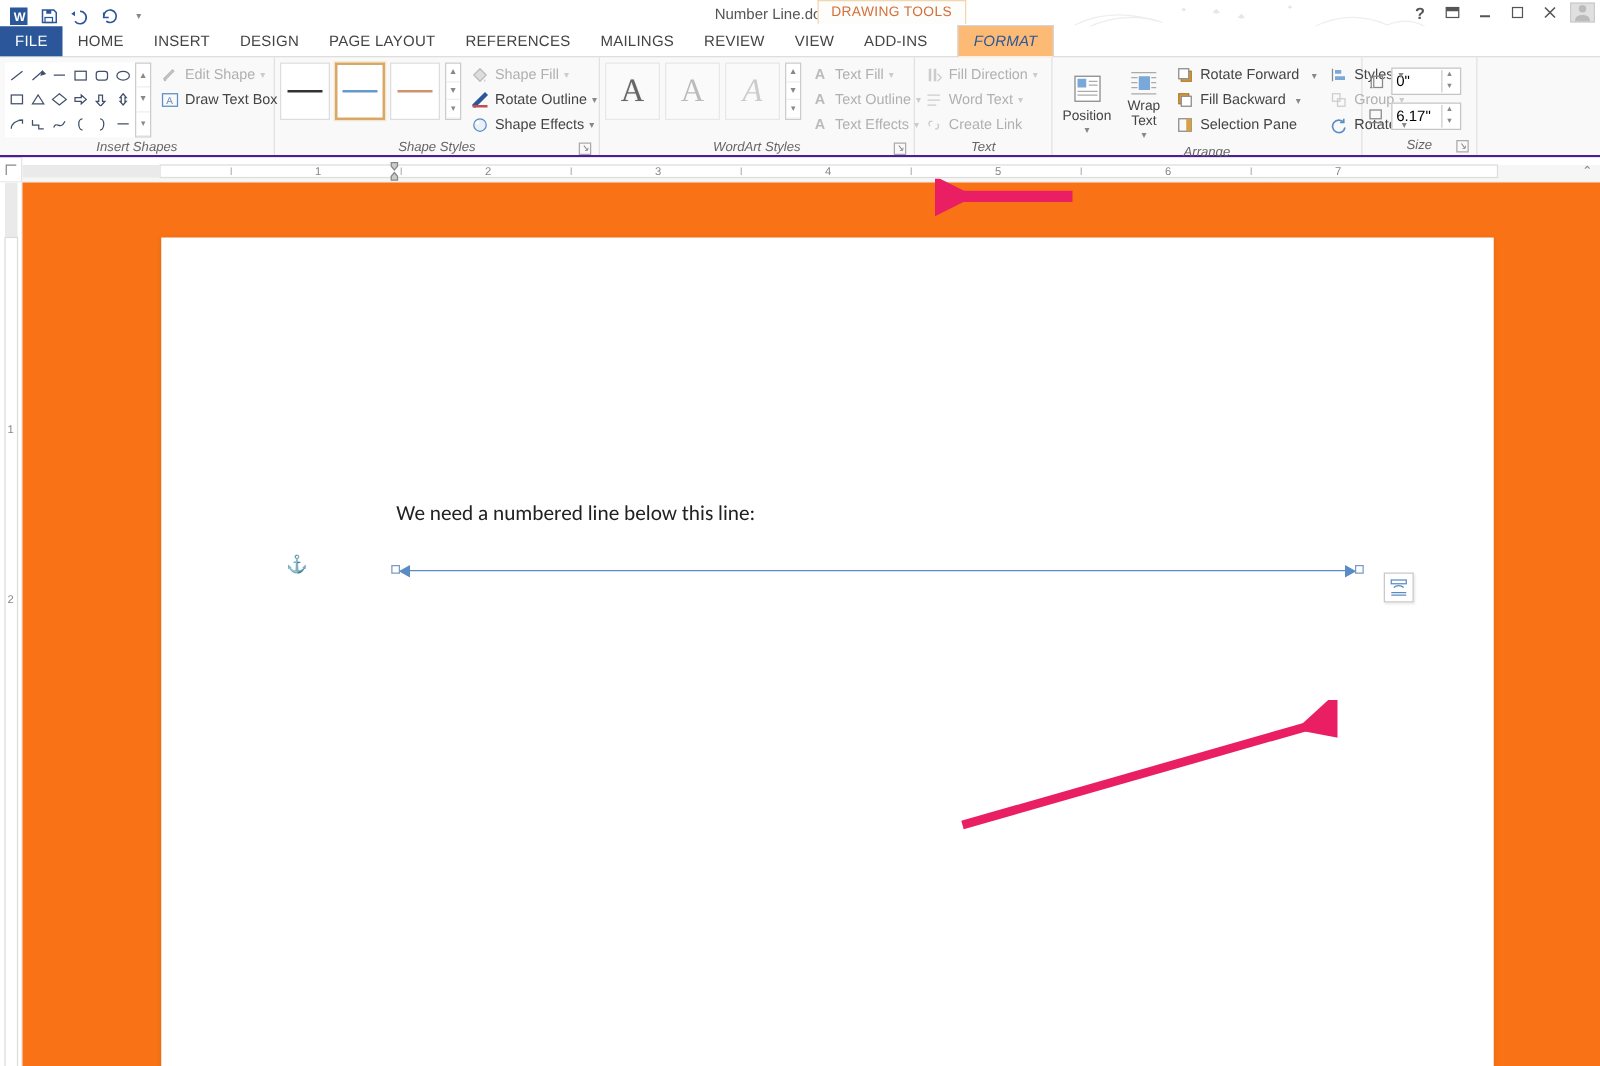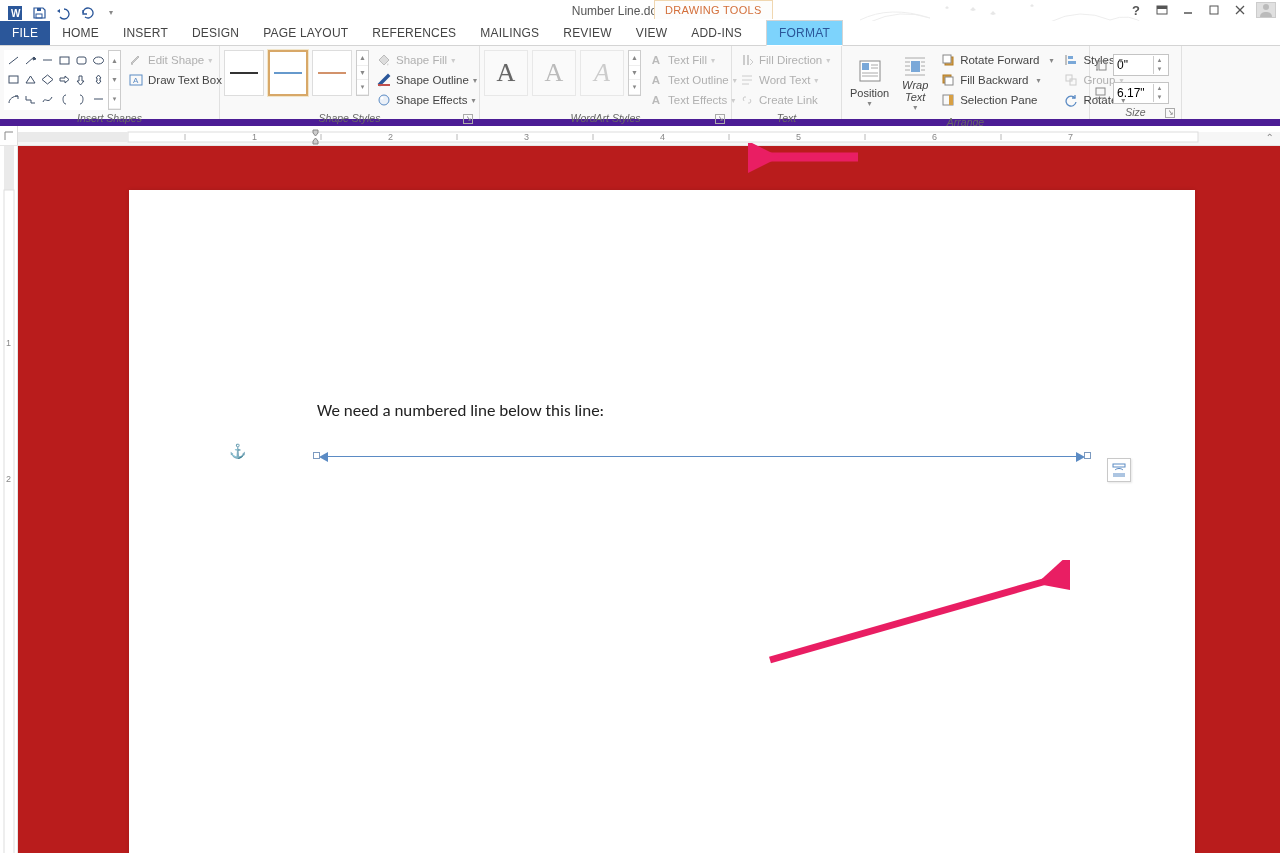--- a/index.html
+++ b/index.html
@@ -15,24 +15,24 @@
 .win-controls { position: absolute; right: 4px; top: 2px; display: flex; gap: 6px; align-items: center; }
 .win-controls > div { width: 20px; height: 16px; display: flex; align-items: center; justify-content: center; font-size: 11px; color: #555; cursor: pointer;}
 .win-controls .help { font-weight: bold; font-size: 13px;}
 .win-account { width: 22px; height: 22px; background: #e0e0e0; border: 1px solid #ccc; display:flex; align-items:center; justify-content:center;}
 .win-account svg { width:16px; height:16px; }
 
 
 .tabs { height: 25px; display: flex; align-items: flex-end; border-bottom: 1px solid #d4d4d4; background: #fff; position: relative;}
 .tab { padding: 5px 12px 5px; font-size: 12px; color: #444; text-transform: uppercase; letter-spacing: 0.2px; cursor: pointer; }
 .tab.file { background: #2b579a; color: #fff; }
-.tab.format { color: #2b579a; border-top: 1px solid #d4d4d4; border-left: 1px solid #d4d4d4; border-right: 1px solid #d4d4d4; border-bottom: 1px solid #fff; margin-bottom: -1px; background:#7dd3fc; position: relative; }
-
-
-.ribbon { height: 80px; background: #f9f9f9; border-bottom: 7px solid #4c1d95; display: flex; position: relative; }
+.tab.format { color: #2b579a; border-top: 1px solid #d4d4d4; border-left: 1px solid #d4d4d4; border-right: 1px solid #d4d4d4; border-bottom: 1px solid #fff; margin-bottom: -1px; background:#fdba74; position: relative; font-style: italic; }
+
+
+.ribbon { height: 80px; background: #f9f9f9; border-bottom: 2px solid #4c1d95; display: flex; position: relative; }
 .group { border-right: 1px solid #e1e1e1; display: flex; flex-direction: column; justify-content: space-between; padding: 2px 4px 0; }
 .group-body { flex: 1; display: flex; align-items: flex-start; gap: 4px; padding-top: 2px;}
 .group-label { font-size: 10.5px; color: #666; text-align: center; padding: 2px 0; position: relative; font-style: italic;}
 .group-label .launcher { position: absolute; right: 2px; bottom: 2px; width: 10px; height: 10px; border: 1px solid #aaa; font-size: 8px; line-height: 7px; text-align:center; color:#888; cursor:pointer; }
 .cmd-small { font-size: 11.5px; color: #444; display: flex; align-items: center; gap: 4px; height: 20px; padding: 0 3px; cursor: pointer; white-space: nowrap;}
 .cmd-small.disabled { color: #b0b0b0; }
 .cmd-small .caret::after { content: " ▾"; font-size: 8px; color: #888; position: relative; top:-1px;}
 .cmd-small.disabled .caret::after { color: #ccc;}
 .cmd-big { display:flex; flex-direction:column; align-items:center; justify-content:center; font-size:11px; color:#444; padding: 2px 4px; cursor:pointer; height:64px; gap:2px; text-align:center;}
 .cmd-big .caret::after { content:"▾"; font-size:8px; color:#888; display:block; margin-top:-2px;}
@@ -67,21 +67,21 @@
 
 
 .ruler-area { height: 20px; background: #fff; display:flex; position: relative; border-bottom:1px solid #e6e6e6;}
 .ruler-corner { width:18px; height:100%; border-right:1px solid #ddd; display:flex; align-items:center; justify-content:center;}
 .hruler { flex:1; position:relative; background: linear-gradient(to bottom, #fff 0%, #fff 30%, #f6f6f6 30%, #f6f6f6 100%); }
 .collapse-ribbon { position:absolute; right:6px; bottom:2px; font-size:10px; color:#888; cursor:pointer;}
 
 
 .doc-area { display:flex; height: calc(100% - 146px); background:#f2f2f2; }
 .vruler { width:18px; background:#fff; border-right:1px solid #e6e6e6; position:relative;}
-.canvas-scroll { flex:1; background:#b91c1c; overflow:hidden; position:relative;}
+.canvas-scroll { flex:1; background:#f97316; overflow:hidden; position:relative;}
 .page { position:absolute; left:111px; top:44px; width:1066px; height:1200px; background:#fff; box-shadow: 0 0 4px rgba(0,0,0,0.12); }
 .page-content { padding: 210px 188px 0; font-size:18px; color:#222; position:relative;}
 .body-text { font-family: "Segoe UI", Calibri, sans-serif; font-size:17px;}
 
 
 .arrow-shape-wrap { position:absolute; left:188px; top:262px; width:770px; height:10px; }
 .sel-handle { position:absolute; width:7px; height:7px; background:#fff; border:1px solid #7c9ac0; }
 .arrow-line { position:absolute; top:4px; left:5px; right:5px; height:0; border-top:1.5px solid #5b8bc4; }
 .arrow-head { position:absolute; width:0; height:0; top:0;}
 .arrow-head.left { left:2px; border-top:5px solid transparent; border-bottom:5px solid transparent; border-right:9px solid #5b8bc4; }
@@ -348,21 +348,21 @@
           <span>Shape Fill</span>
             <span class="caret"></span>
         </div>
         <div class="cmd-small">
           <span class="icon-box">
               <svg width="14" height="14">
                 <path d="M2 11L11 2l1 1-9 9z" fill="none" stroke="#2b579a" stroke-width="2"></path>
                 <rect x="1" y="11" width="12" height="2" fill="#c0504d"></rect>
               </svg>
             </span>
-          <span>Shape Outline</span>
+          <span>Rotate Outline</span>
             <span class="caret"></span>
         </div>
         <div class="cmd-small">
           <span class="icon-box">
               <svg width="14" height="14">
                 <circle cx="7" cy="7" r="5" fill="#eaf0f8" stroke="#5b8bc4"></circle>
                 <circle cx="5" cy="5" r="1.5" fill="#fff"></circle>
               </svg>
             </span>
           <span>Shape Effects</span>
@@ -463,21 +463,21 @@
             <rect x="10" y="9" width="9" height="11" fill="#7aa8d8"></rect>
             <line x1="4" y1="6" x2="24" y2="6" stroke="#aaa"></line>
             <line x1="4" y1="10" x2="9" y2="10" stroke="#aaa"></line>
             <line x1="20" y1="10" x2="24" y2="10" stroke="#aaa"></line>
             <line x1="4" y1="14" x2="9" y2="14" stroke="#aaa"></line>
             <line x1="20" y1="14" x2="24" y2="14" stroke="#aaa"></line>
             <line x1="4" y1="18" x2="9" y2="18" stroke="#aaa"></line>
             <line x1="20" y1="18" x2="24" y2="18" stroke="#aaa"></line>
             <line x1="4" y1="23" x2="24" y2="23" stroke="#aaa"></line>
           </svg>
-        <span style="white-space:pre-line;font-style:italic;">Wrap
+        <span style="white-space:pre-line;">Wrap
 Text</span>
           <span class="caret"></span>
       </div>
       <div class="vcol">
         <div class="cmd-small">
             <span class="icon-box">
               <svg width="14" height="14">
                 <rect x="4" y="4" width="8" height="8" fill="#d8a044" stroke="#b07a24"></rect>
                 <rect x="2" y="2" width="8" height="8" fill="#fff" stroke="#888"></rect>
               </svg>

